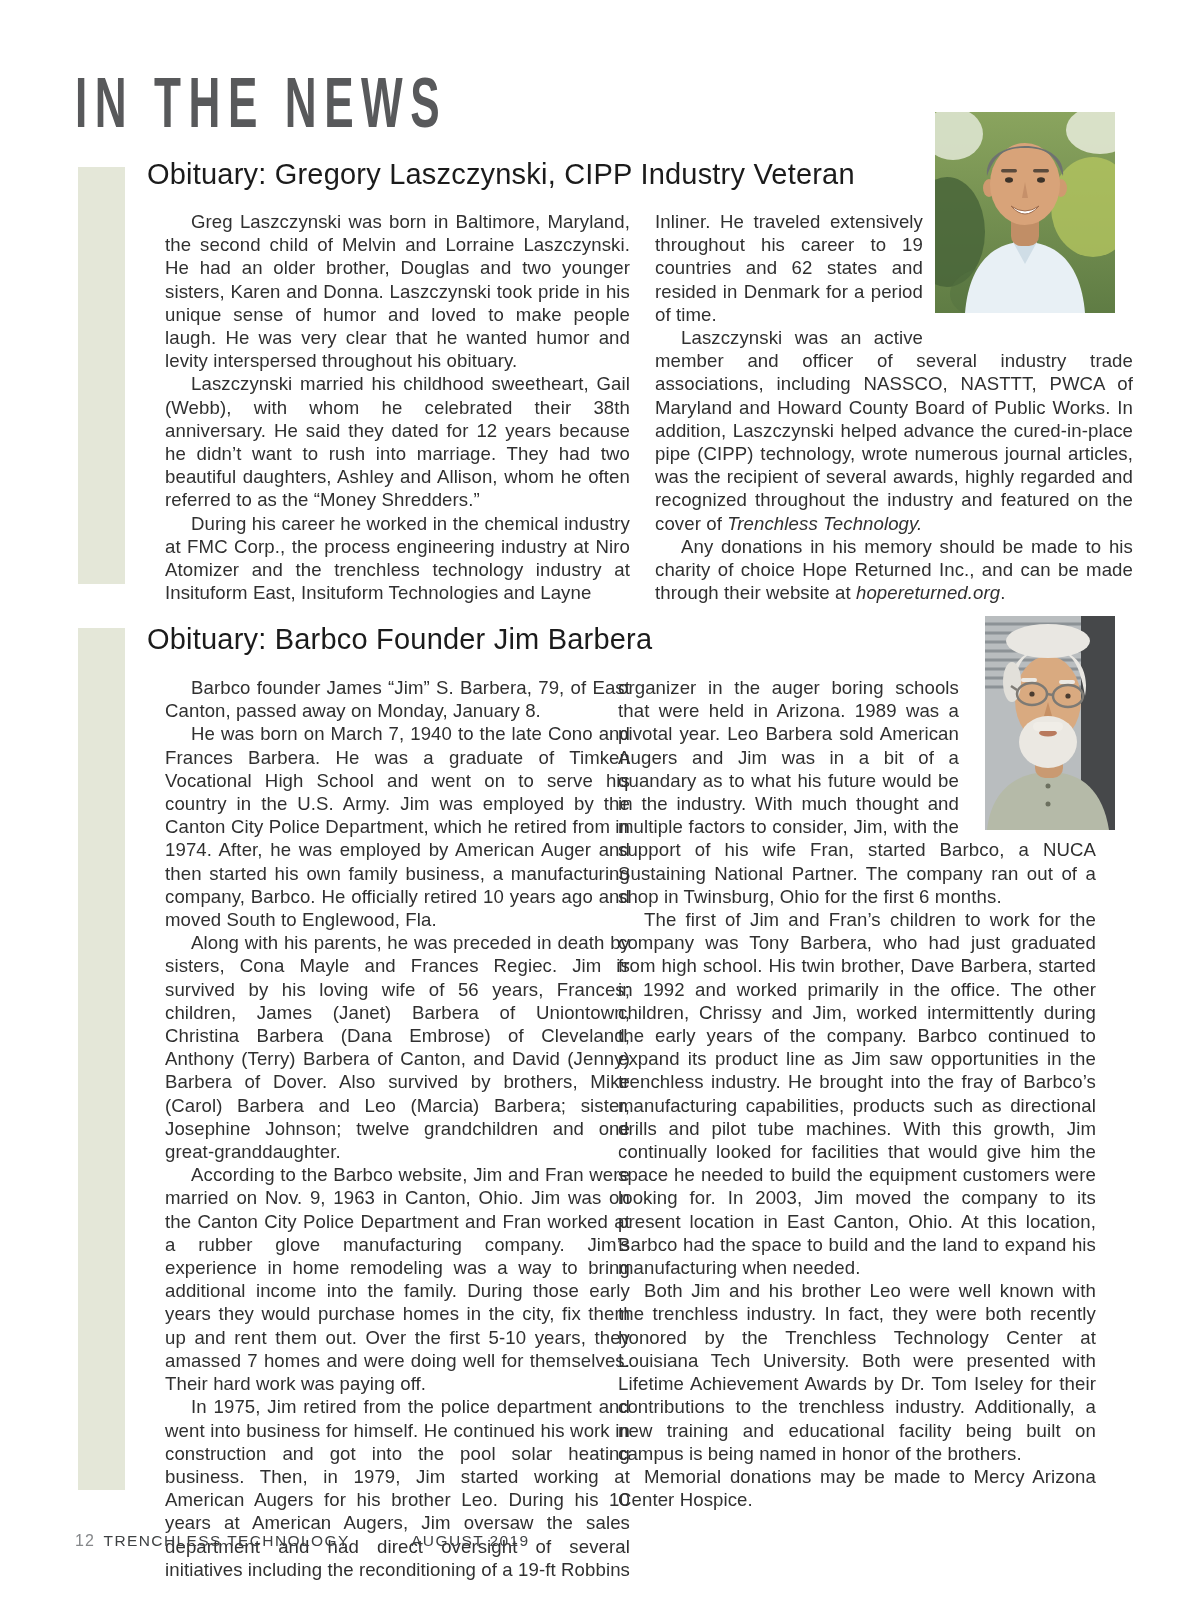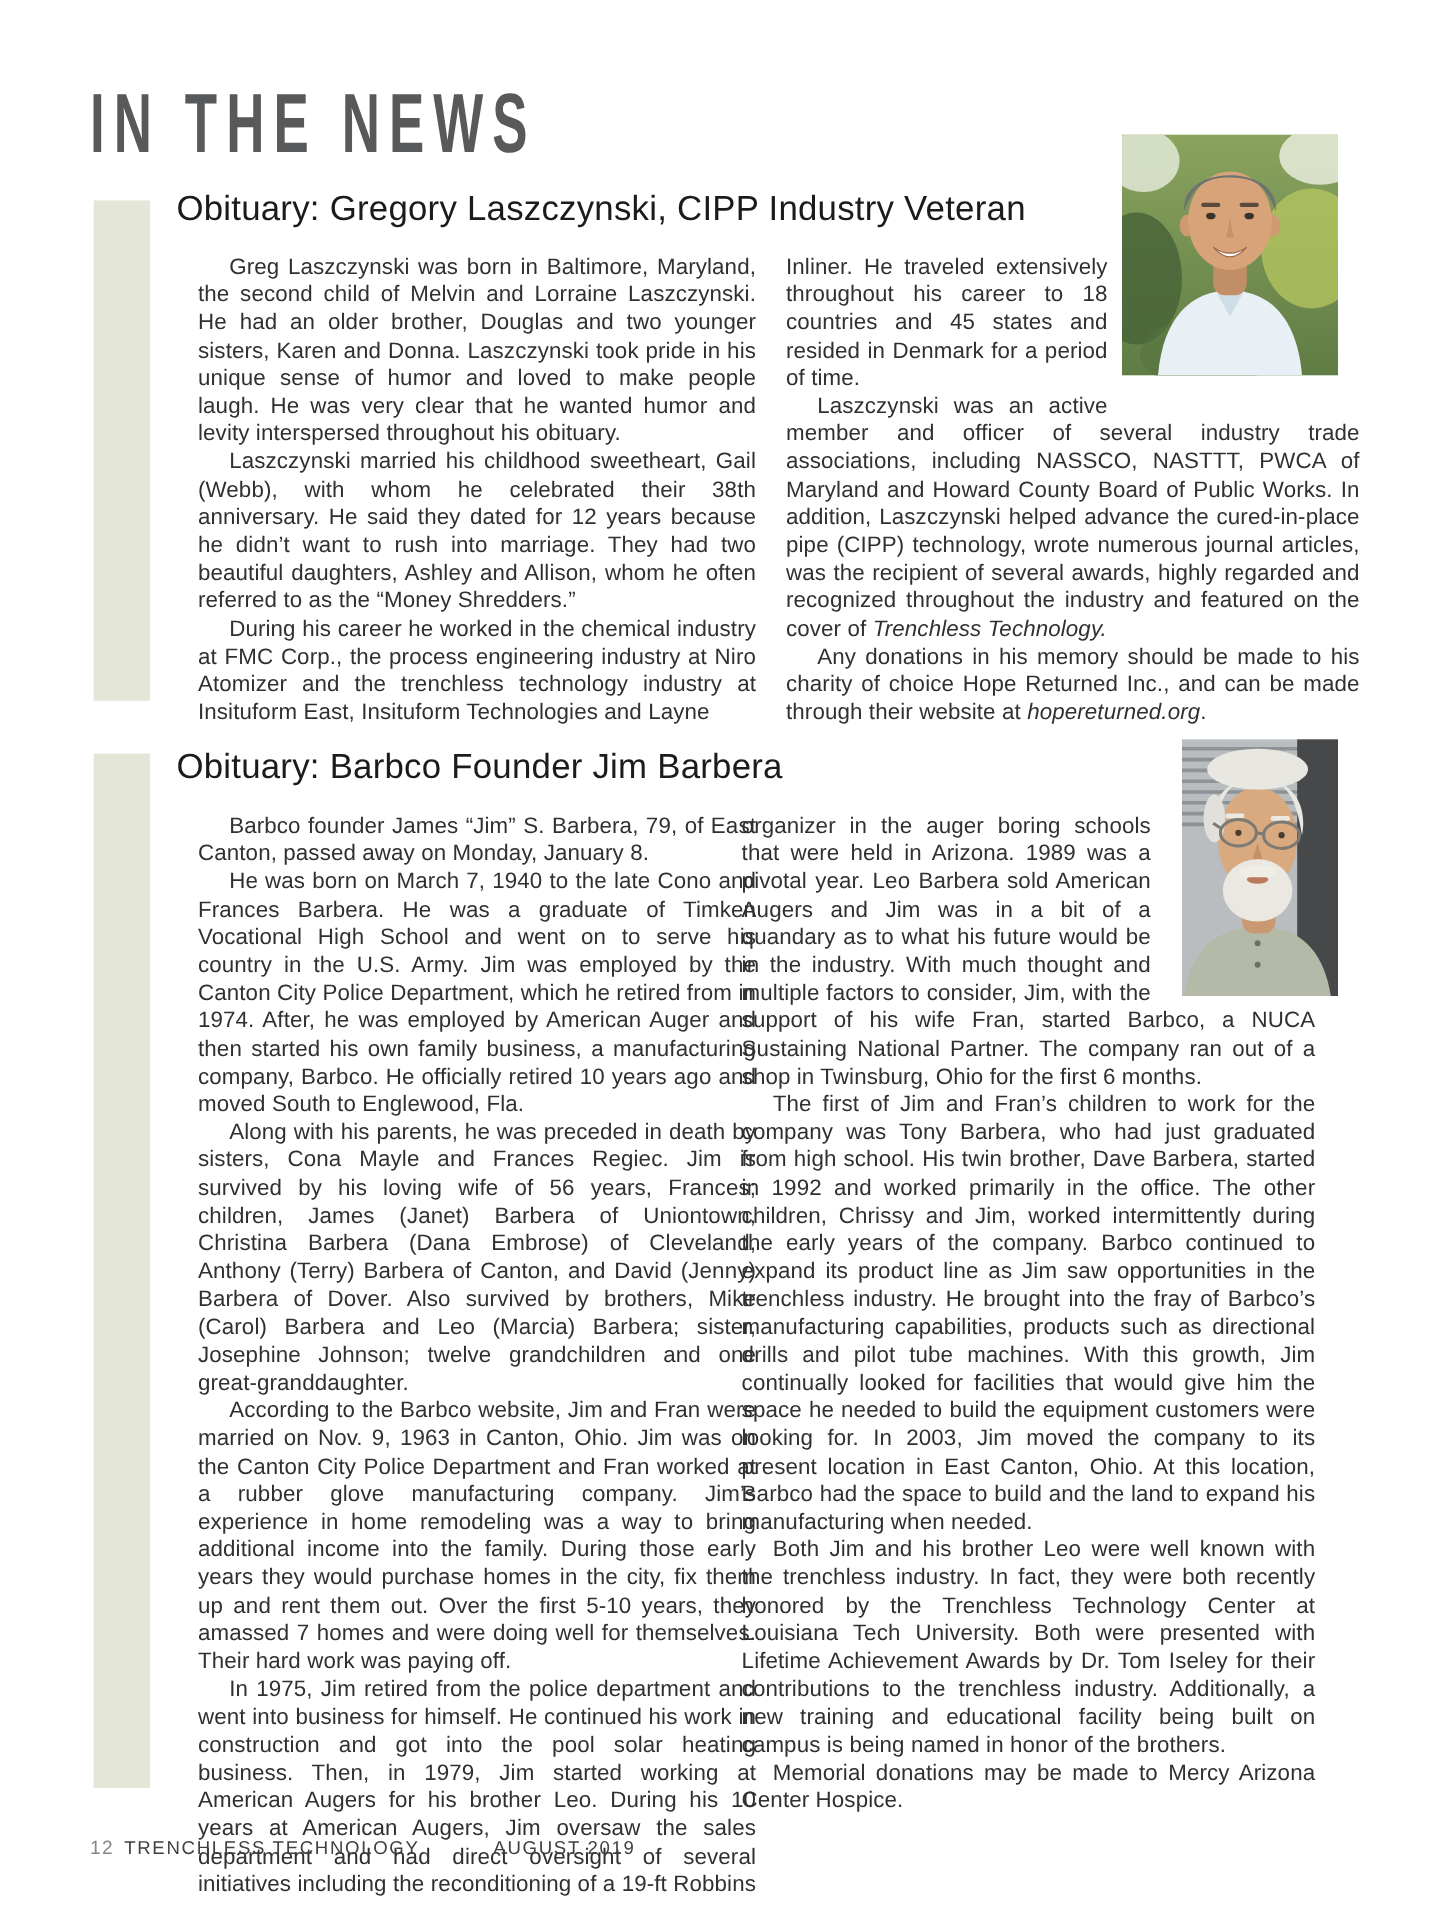--- a/index.html
+++ b/index.html
@@ -57,21 +57,21 @@
   <section>
     <div class="accent-bar bar1"></div>
     <h2 class="headline hl1">Obituary: Gregory Laszczynski, CIPP Industry Veteran</h2>
     <div class="col c1a">
         <p class="body-para indent"><span>Greg Laszczynski was born in Baltimore, Maryland, the second child of Melvin and Lorraine Laszczynski. He had an older brother, Douglas and two younger sisters, Karen and Donna. Laszczynski took pride in his unique sense of humor and loved to make people laugh. He was very clear that he wanted humor and levity interspersed throughout his obituary.</span></p>
         <p class="body-para indent"><span>Laszczynski married his childhood sweetheart, Gail (Webb), with whom he celebrated their 38th anniversary. He said they dated for 12 years because he didn’t want to rush into marriage. They had two beautiful daughters, Ashley and Allison, whom he often referred to as the “Money Shredders.”</span></p>
         <p class="body-para indent"><span>During his career he worked in the chemical industry at FMC Corp., the process engineering industry at Niro Atomizer and the trenchless technology industry at Insituform East, Insituform Technologies and Layne</span></p>
       </div>
     <div class="col c1b">
       <div class="spacer s1"></div>
-    <p class="body-para"><span>Inliner. He traveled extensively throughout his career to 18 countries and 45 states and resided in Denmark for a period of time.</span></p>
+    <p class="body-para"><span>Inliner. He traveled extensively throughout his career to 19 countries and 62 states and resided in Denmark for a period of time.</span></p>
         <p class="body-para indent"><span>Laszczynski was an active member and officer of several industry trade associations, including NASSCO, NASTTT, PWCA of Maryland and Howard County Board of Public Works. In addition, Laszczynski helped advance the cured-in-place pipe (CIPP) technology, wrote numerous journal articles, was the recipient of several awards, highly regarded and recognized throughout the industry and featured on the cover of </span><span class="ital">Trenchless Technology.</span></p>
         <p class="body-para indent"><span>Any donations in his memory should be made to his charity of choice Hope Returned Inc., and can be made through their website at </span><span class="ital">hopereturned.org</span><span>.</span></p>
       </div>
     <div class="photo p1">
       <svg width="180" height="201" viewBox="0 0 180 201" aria-hidden="true">
         <defs>
           <linearGradient id="bg1" x1="0" y1="0" x2="0" y2="1">
             <stop offset="0" stop-color="#8aa45e"></stop>
               <stop offset="1" stop-color="#5f7c44"></stop>
           </linearGradient>

